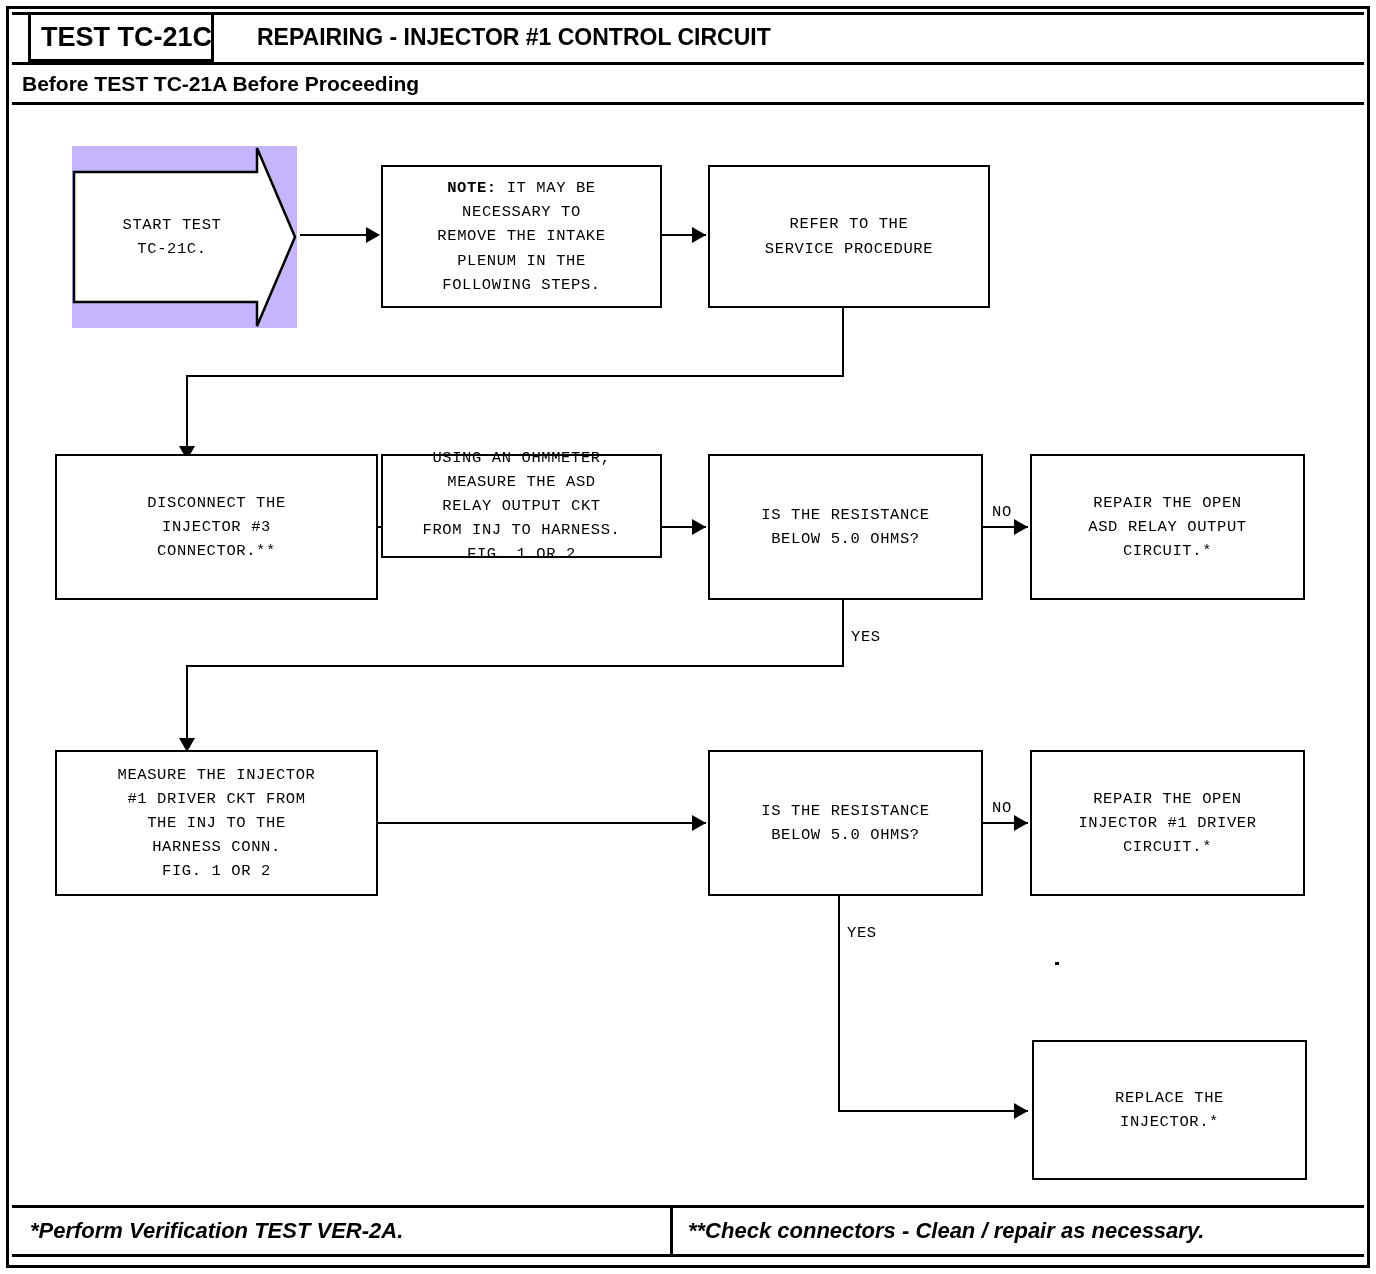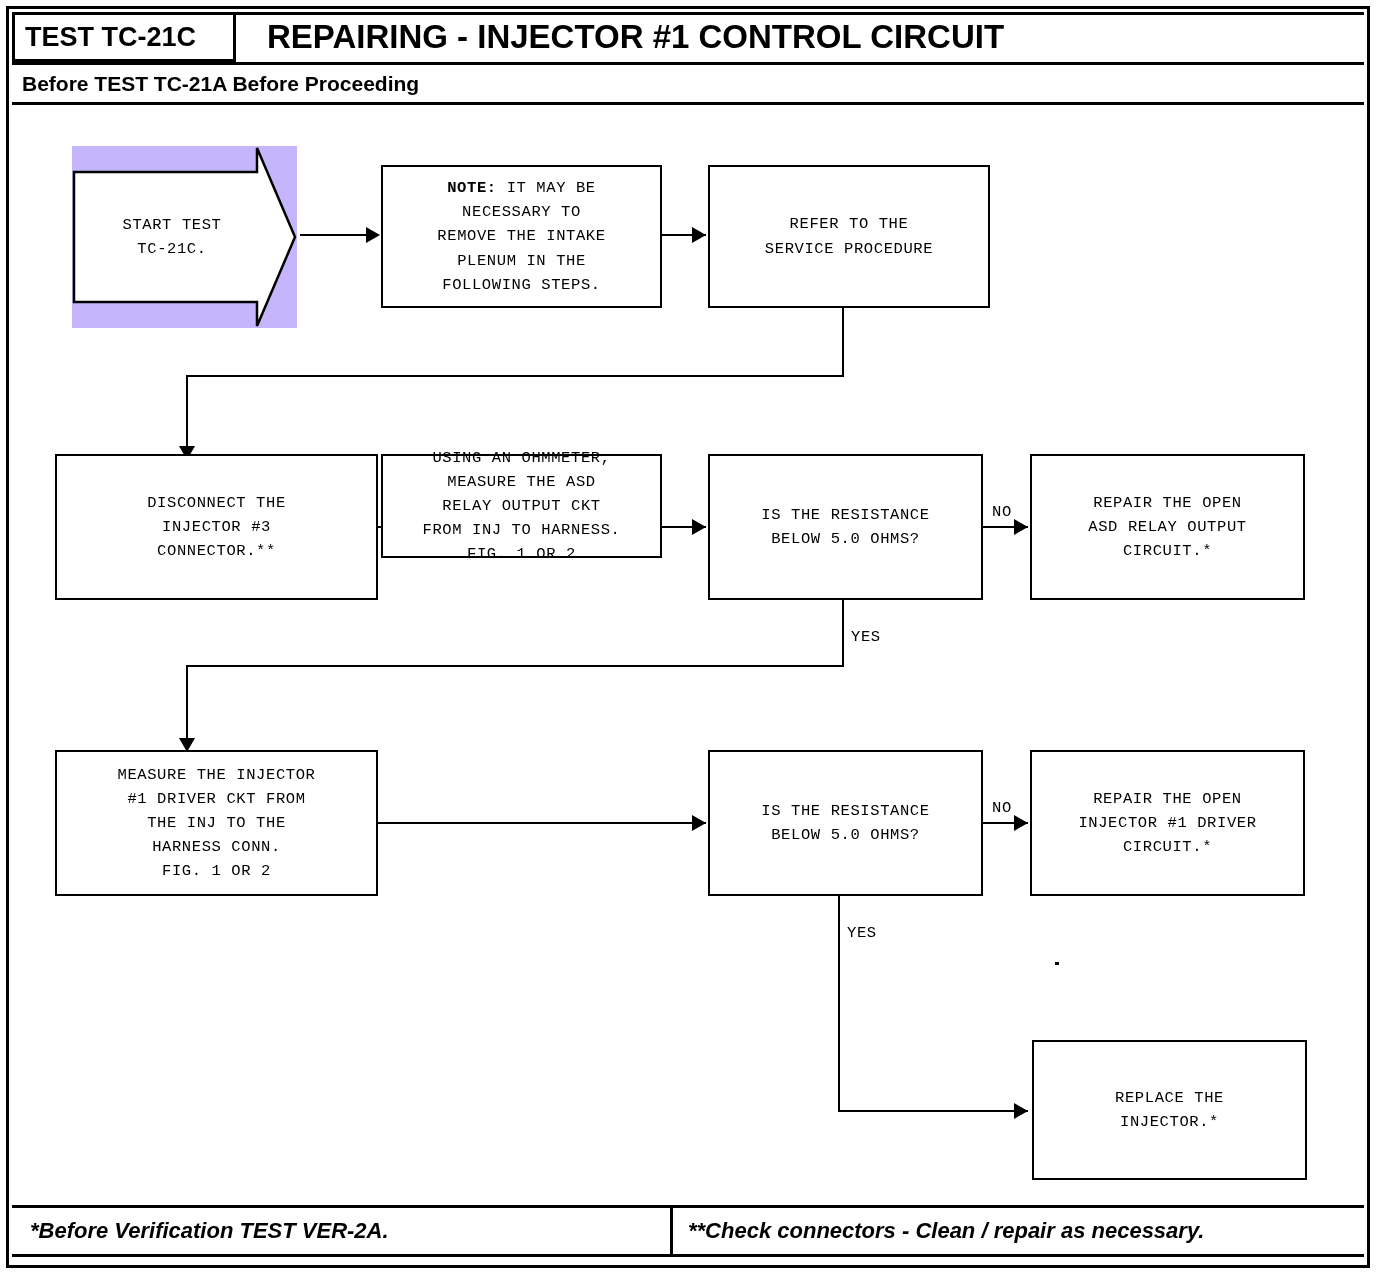--- a/index.html
+++ b/index.html
@@ -35,46 +35,46 @@
   .header-block {
     position: absolute;
     left: 12px;
     top: 12px;
     width: 1352px;
     height: 90px;
     box-sizing: border-box;
   }
   .test-id-box {
     position: absolute;
-    left: 0;
-    top: 0;
-    width: 224px;
+    left: 16px;
+    top: 0;
+    width: 186px;
     height: 50px;
     border: 3px solid #000;
     box-sizing: border-box;
     display: flex;
     align-items: center;
     justify-content: flex-start;
     padding-left: 10px;
   }
   .test-id-text {
     font-size: 27px;
     font-weight: bold;
     letter-spacing: 0px;
     line-height: 1;
     white-space: nowrap;
   }
   .header-title {
     position: absolute;
-    left: 255px;
+    left: 245px;
     top: 0;
     height: 50px;
     display: flex;
     align-items: center;
-    font-size: 33px;
+    font-size: 23px;
     font-weight: bold;
     white-space: nowrap;
   }
   .header-rule-top {
     position: absolute;
     left: 0;
     top: 0;
     width: 1352px;
     height: 3px;
     background: #000;
@@ -357,17 +357,17 @@
     <div class="node-text">REPLACE THE
 INJECTOR.*</div>
   </div>
 
   <div class="speck" style="left:1055px; top:962px;"></div>
 
   <div class="footer-block">
     <div class="footer-rule-top"></div>
     <div class="footer-rule-bot"></div>
     <div class="footer-divider"></div>
-    <div class="footer-note footer-note-left">*Before Verification TEST VER-2A.</div>
+    <div class="footer-note footer-note-left">*Perform Verification TEST VER-2A.</div>
     <div class="footer-note footer-note-right">**Check connectors - Clean / repair as necessary.</div>
   </div>
 
 </div>
 
 </body></html>

